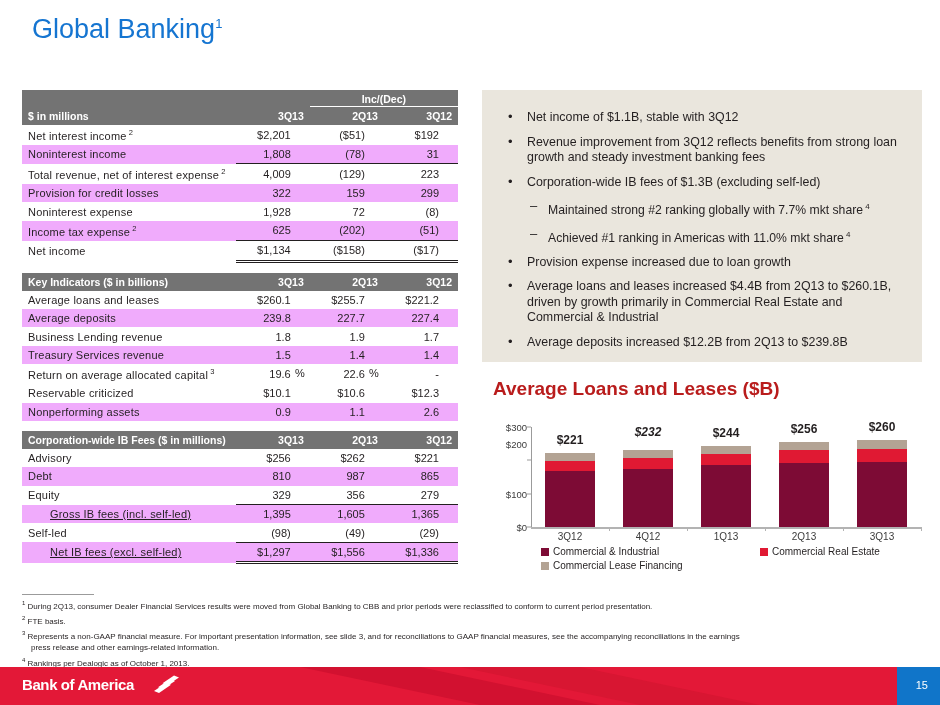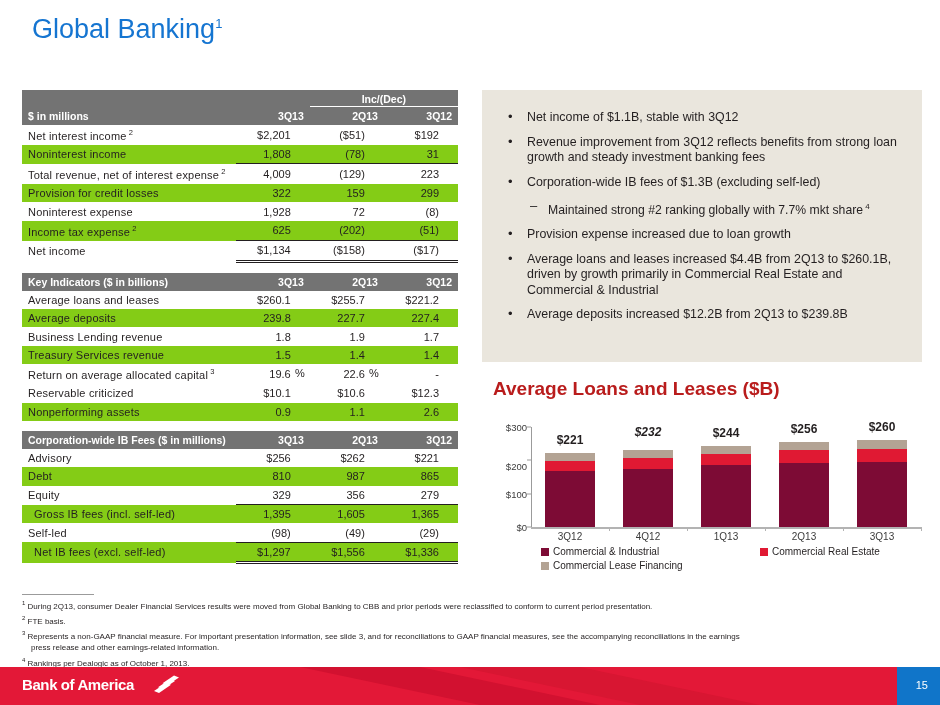--- a/index.html
+++ b/index.html
@@ -39,23 +39,23 @@
   table.fin thead th.grp {
     text-align:center; font-weight:bold; padding-bottom:1px;
     border-bottom:1.5px solid #ffffff;
   }
 
   table.fin tbody td {
     font-size:11px; padding:3.2px 6px; white-space:nowrap;
     text-align:right; color:#231f20;
   }
   table.fin tbody td.lbl { text-align:left; letter-spacing:.2px; }
-  table.fin tbody tr.alt td { background:#84cc16; }
+  table.fin tbody tr.alt td { background:#f0abfc; }
   table.fin tbody td .sup { font-size:7.5px; vertical-align:super; }
-  table.fin tbody td.indent { padding-left:12px; }
+  table.fin tbody td.indent { padding-left:28px;text-decoration:underline; }
 
   
   td.numwrap { position:relative; }
   td.numwrap .u { position:absolute; right:5px; top:3.2px; font-size:11px; }
   td.numwrap .v { display:inline-block; padding-right:13px; }
 
   
   td.ul   { border-bottom:1.3px solid #231f20; }
   td.dbl  { border-bottom:3.5px double #231f20; }
   .tbl-gap { height:10px; }
@@ -332,35 +332,36 @@
   </table>
 
 </div>
 
 <div id="bullet-panel">
   <ul class="blts" id="bullet-list">
       <li><span>Net income of $1.1B, stable with 3Q12</span></li>
       <li><span>Revenue improvement from 3Q12 reflects benefits from strong loan growth and steady investment banking fees</span></li>
       <li><span>Corporation-wide IB fees of $1.3B (excluding self-led)</span></li>
       <li class="sub"><span>Maintained strong #2 ranking globally with 7.7% mkt share</span><span class="sup"> 4</span></li>
+      <li class="sub"><span>Achieved #1 ranking in Americas with 11.0% mkt share</span><span class="sup"> 4</span></li>
       <li><span>Provision expense increased due to loan growth</span></li>
       <li><span>Average loans and leases increased $4.4B from 2Q13 to $260.1B, driven by growth primarily in Commercial Real Estate and Commercial &amp; Industrial</span></li>
       <li><span>Average deposits increased $12.2B from 2Q13 to $239.8B</span></li>
     </ul>
 </div>
 
 <div id="chart-block">
   <div id="chart-title">Average Loans and Leases ($B)</div>
   <div id="plot">
     <div id="axisY"></div>
     <div id="axisX"></div>
     <div class="ytick-wrap" id="ytick-wrap">
         <div class="ytick" style="top: 127px;">$0</div>
         <div class="ytick" style="top: 93.6667px;">$100</div>
-        <div class="ytick" style="top: 66px; text-align: right;">$200</div>
+        <div class="ytick" style="top: 44px; text-align: right;">$200</div>
         <div class="ytick" style="top: 27px;">$300</div>
       </div>
     <div id="bars">
         <div class="bar" style="left: 52px;">
           <div class="seg clf" style="height: 7.66667px;"></div>
           <div class="seg cre" style="height: 10.3333px;"></div>
           <div class="seg ci" style="height: 55.6667px;"></div>
           <div class="dlabel" style="bottom: 79.6667px;">$221</div>
         </div>
         <div class="bar" style="left: 130px;">

